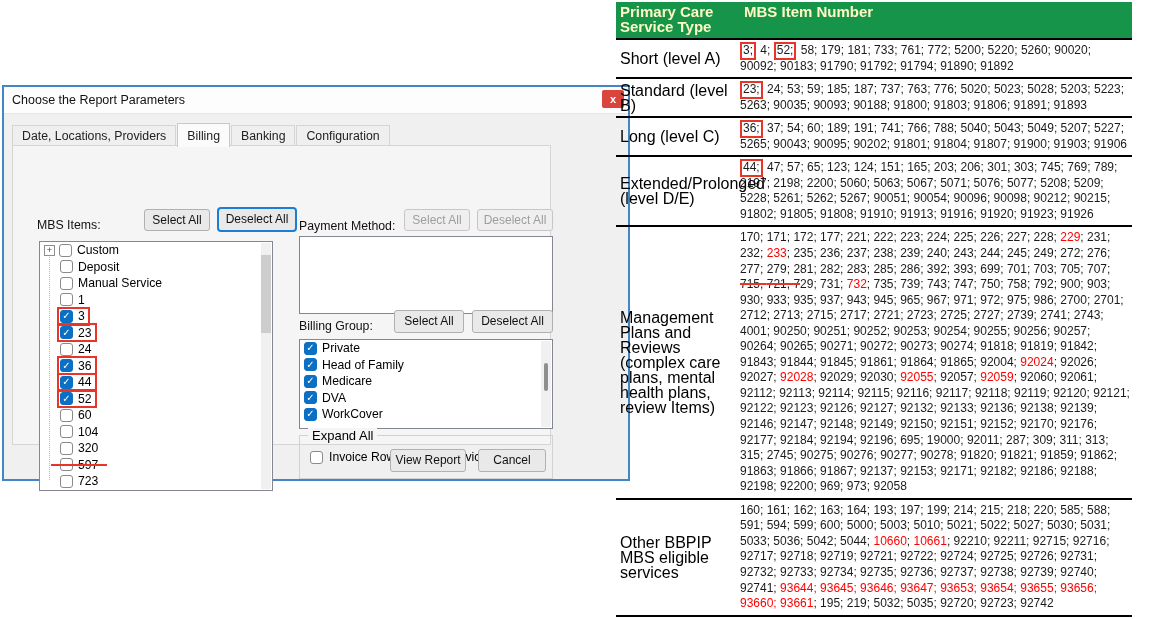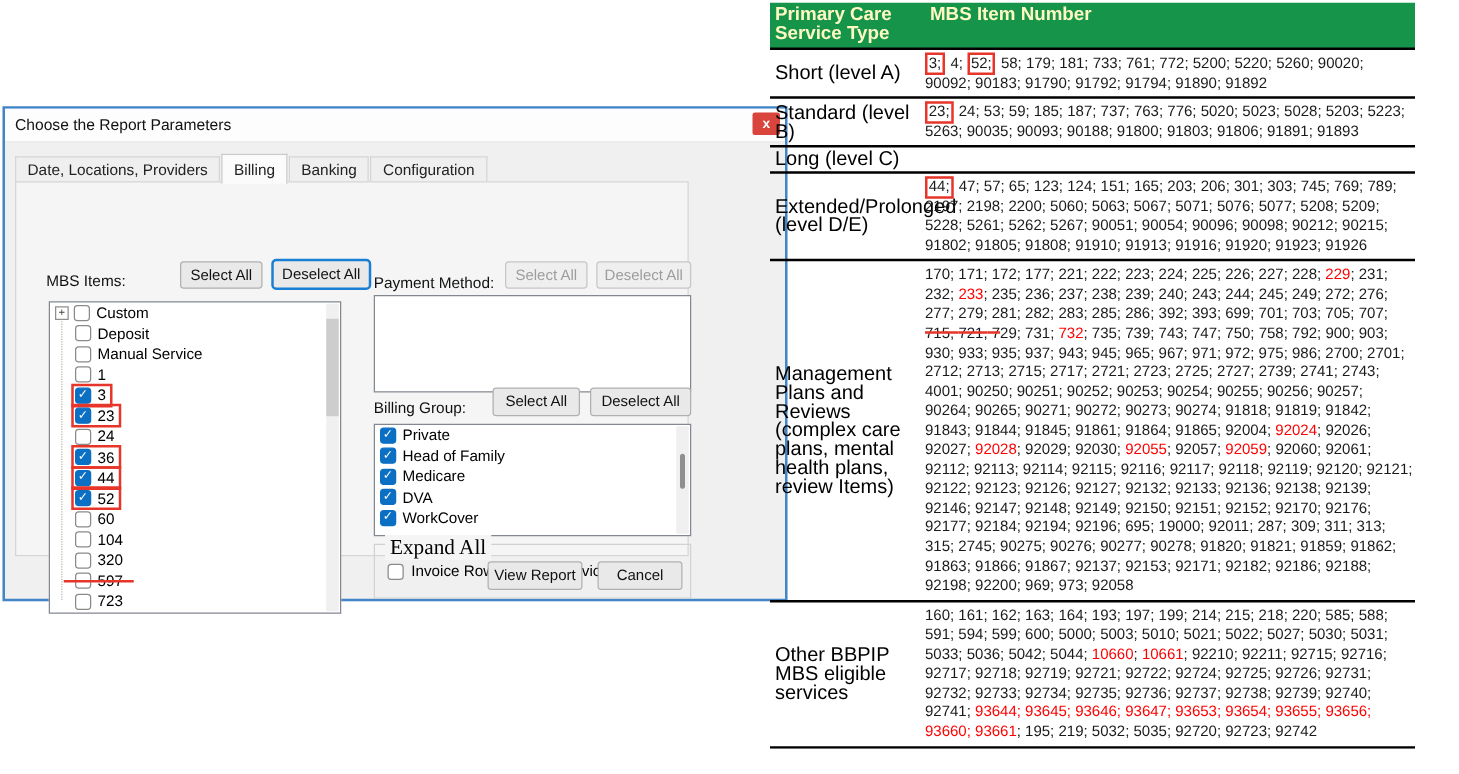--- a/index.html
+++ b/index.html
@@ -58,21 +58,21 @@
     border:1px solid #828790;box-sizing:border-box;}
   .bg-label{position:absolute;left:286px;top:173px;}
   .btn-bg-sel{left:381px;top:164px;width:70px;height:23px;}
   .btn-bg-desel{left:459px;top:164px;width:81px;height:23px;}
   .bgbox{position:absolute;left:286px;top:193px;width:254px;height:90px;background:#fff;
     border:1px solid #828790;box-sizing:border-box;overflow:hidden;}
   .litem{height:16.5px;display:flex;align-items:center;padding-left:4px;font-size:12.2px;}
   .bgbox .vscroll .thumb{width:4px;left:3px;background:#8f8f8f;border-radius:2px;}
   .grpbox{position:absolute;left:286px;top:289px;width:254px;height:44px;border:1px solid #d2d2d2;
     box-sizing:border-box;}
-  .grpbox .legend{position:absolute;left:8px;top:-8px;background:#f5f5f5;padding:0 4px;font-size:17px;font-family:Liberation Serif, serif;}
+  .grpbox .legend{position:absolute;left:8px;top:-8px;background:#f5f5f5;padding:0 4px;font-size:13px;}
   .grpbox .opts{display:flex;gap:26px;padding:14px 0 0 10px;}
   .opt{display:inline-flex;align-items:center;font-size:12.2px;}
   .opt .cb{margin-right:6px;border-radius:3px;}
 
   .btn-view{left:386px;top:362px;width:76px;height:23px;}
   .btn-cancel{left:474px;top:362px;width:68px;height:23px;}
 
   
   .mbs-table{position:absolute;left:616px;top:2px;width:516px;max-height:616px;overflow:hidden;}
   .thead{display:grid;grid-template-columns:124px 1fr;background:#169449;color:#fef9c3;
@@ -278,20 +278,21 @@
         <div class="trow">
           <div class="cat">Short (level A)</div>
           <div class="nums"><span class="seg-boxed">3;</span><span class="seg-n"> 4; </span><span class="seg-boxed">52;</span><span class="seg-n"> 58; 179; 181; 733; 761; 772; 5200; 5220; 5260; 90020; 90092; 90183; 91790; 91792; 91794; 91890; 91892</span></div>
         </div>
         <div class="trow">
           <div class="cat">Standard (level B)</div>
           <div class="nums"><span class="seg-boxed">23;</span><span class="seg-n"> 24; 53; 59; 185; 187; 737; 763; 776; 5020; 5023; 5028; 5203; 5223; 5263; 90035; 90093; 90188; 91800; 91803; 91806; 91891; 91893</span></div>
         </div>
         <div class="trow">
           <div class="cat">Long (level C)</div>
+          <div class="nums"><span class="seg-boxed">36;</span><span class="seg-n"> 37; 54; 60; 189; 191; 741; 766; 788; 5040; 5043; 5049; 5207; 5227; 5265; 90043; 90095; 90202; 91801; 91804; 91807; 91900; 91903; 91906</span></div>
         </div>
         <div class="trow">
           <div class="cat">Extended/Prolonged (level D/E)</div>
           <div class="nums"><span class="seg-boxed">44;</span><span class="seg-n"> 47; 57; 65; 123; 124; 151; 165; 203; 206; 301; 303; 745; 769; 789; 2197; 2198; 2200; 5060; 5063; 5067; 5071; 5076; 5077; 5208; 5209; 5228; 5261; 5262; 5267; 90051; 90054; 90096; 90098; 90212; 90215; 91802; 91805; 91808; 91910; 91913; 91916; 91920; 91923; 91926</span></div>
         </div>
         <div class="trow">
           <div class="cat">Management Plans and Reviews (complex care plans, mental health plans, review Items)</div>
           <div class="nums"><span class="seg-n">170; 171; 172; 177; 221; 222; 223; 224; 225; 226; 227; 228; </span><span class="seg-red">229</span><span class="seg-n">; 231; 232; </span><span class="seg-red">233</span><span class="seg-n">; 235; 236; 237; 238; 239; 240; 243; 244; 245; 249; 272; 276; 277; 279; 281; 282; 283; 285; 286; 392; 393; 699; 701; 703; 705; 707; </span><span class="seg-st">715, </span><span class="seg-rst">721,</span><span class="seg-st"> 7</span><span class="seg-n">29; 731; </span><span class="seg-red">732</span><span class="seg-n">; 735; 739; 743; 747; 750; 758; 792; 900; 903; 930; 933; 935; 937; 943; 945; 965; 967; 971; 972; 975; 986; 2700; 2701; 2712; 2713; 2715; 2717; 2721; 2723; 2725; 2727; 2739; 2741; 2743; 4001; 90250; 90251; 90252; 90253; 90254; 90255; 90256; 90257; 90264; 90265; 90271; 90272; 90273; 90274; 91818; 91819; 91842; 91843; 91844; 91845; 91861; 91864; 91865; 92004; </span><span class="seg-red">92024</span><span class="seg-n">; 92026; 92027; </span><span class="seg-red">92028</span><span class="seg-n">; 92029; 92030; </span><span class="seg-red">92055</span><span class="seg-n">; 92057; </span><span class="seg-red">92059</span><span class="seg-n">; 92060; 92061; 92112; 92113; 92114; 92115; 92116; 92117; 92118; 92119; 92120; 92121; 92122; 92123; 92126; 92127; 92132; 92133; 92136; 92138; 92139; 92146; 92147; 92148; 92149; 92150; 92151; 92152; 92170; 92176; 92177; 92184; 92194; 92196; 695; 19000; 92011; 287; 309; 311; 313; 315; 2745; 90275; 90276; 90277; 90278; 91820; 91821; 91859; 91862; 91863; 91866; 91867; 92137; 92153; 92171; 92182; 92186; 92188; 92198; 92200; 969; 973; 92058</span></div>
         </div>
         <div class="trow">

